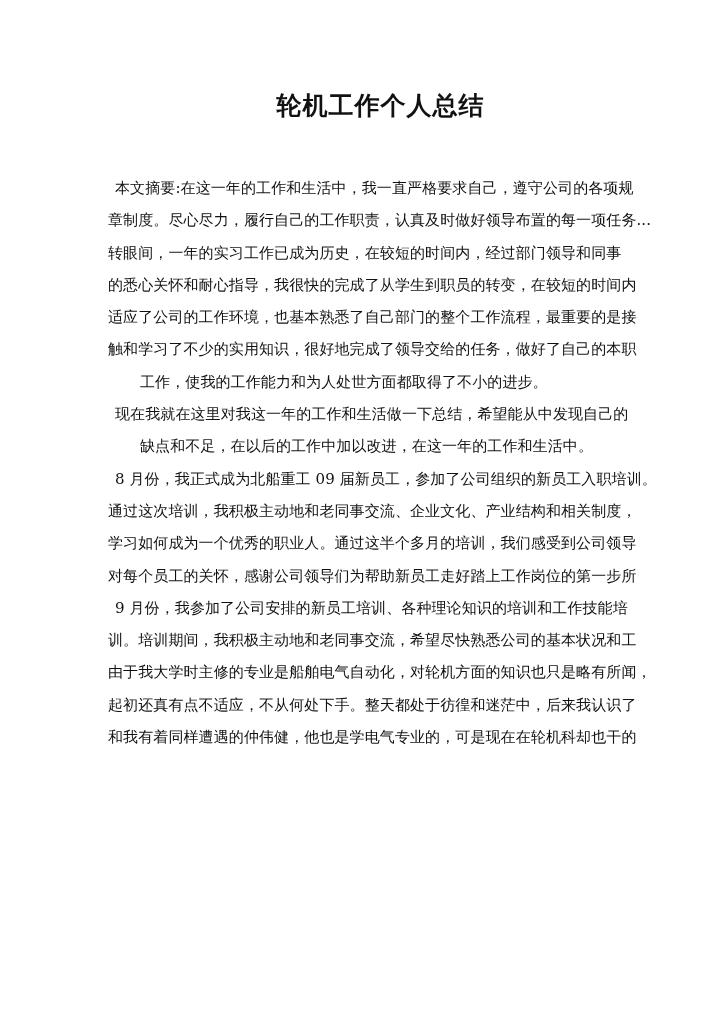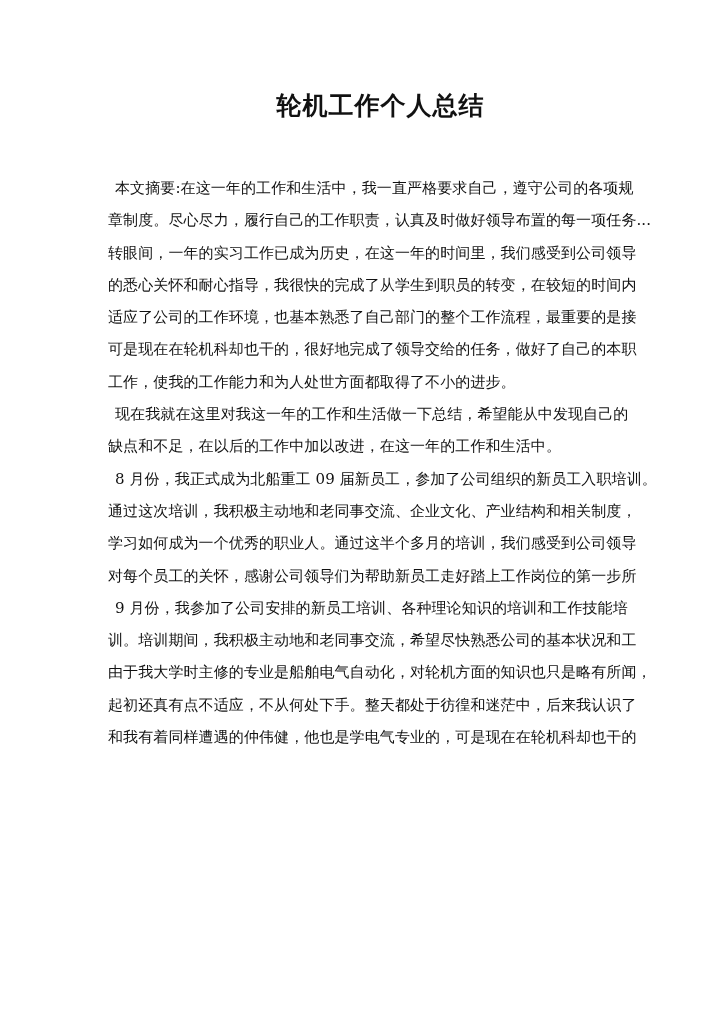--- a/index.html
+++ b/index.html
@@ -47,40 +47,41 @@
       line-height: 32.3px;
       font-size: 15px;
       white-space: nowrap;
       overflow: visible;
       letter-spacing: 0.1px;
       text-align: justify;
       text-align-last: justify;
     }
     .line.last {
       text-align-last: left;
+      margin-left: 32px;
     }
     .line.indent {
       padding-left: 7px;
     }
   </style>
 </head>
 <body>
 
 <div class="page">
   <div class="title">轮机工作个人总结</div>
 
   <div class="body">
 
     <div>
       <div class="line indent">本文摘要:在这一年的工作和生活中，我一直严格要求自己，遵守公司的各项规</div>
       <div class="line">章制度。尽心尽力，履行自己的工作职责，认真及时做好领导布置的每一项任务...</div>
-      <div class="line">转眼间，一年的实习工作已成为历史，在这一年的时间里，我们感受到公司领导</div>
+      <div class="line">转眼间，一年的实习工作已成为历史，在较短的时间内，经过部门领导和同事</div>
       <div class="line">的悉心关怀和耐心指导，我很快的完成了从学生到职员的转变，在较短的时间内</div>
       <div class="line">适应了公司的工作环境，也基本熟悉了自己部门的整个工作流程，最重要的是接</div>
-      <div class="line">可是现在在轮机科却也干的，很好地完成了领导交给的任务，做好了自己的本职</div>
+      <div class="line">触和学习了不少的实用知识，很好地完成了领导交给的任务，做好了自己的本职</div>
       <div class="line last">工作，使我的工作能力和为人处世方面都取得了不小的进步。</div>
     </div>
 
     <div>
       <div class="line indent">现在我就在这里对我这一年的工作和生活做一下总结，希望能从中发现自己的</div>
       <div class="line last">缺点和不足，在以后的工作中加以改进，在这一年的工作和生活中。</div>
     </div>
 
     <div>
       <div class="line indent">8 月份，我正式成为北船重工 09 届新员工，参加了公司组织的新员工入职培训。</div>

